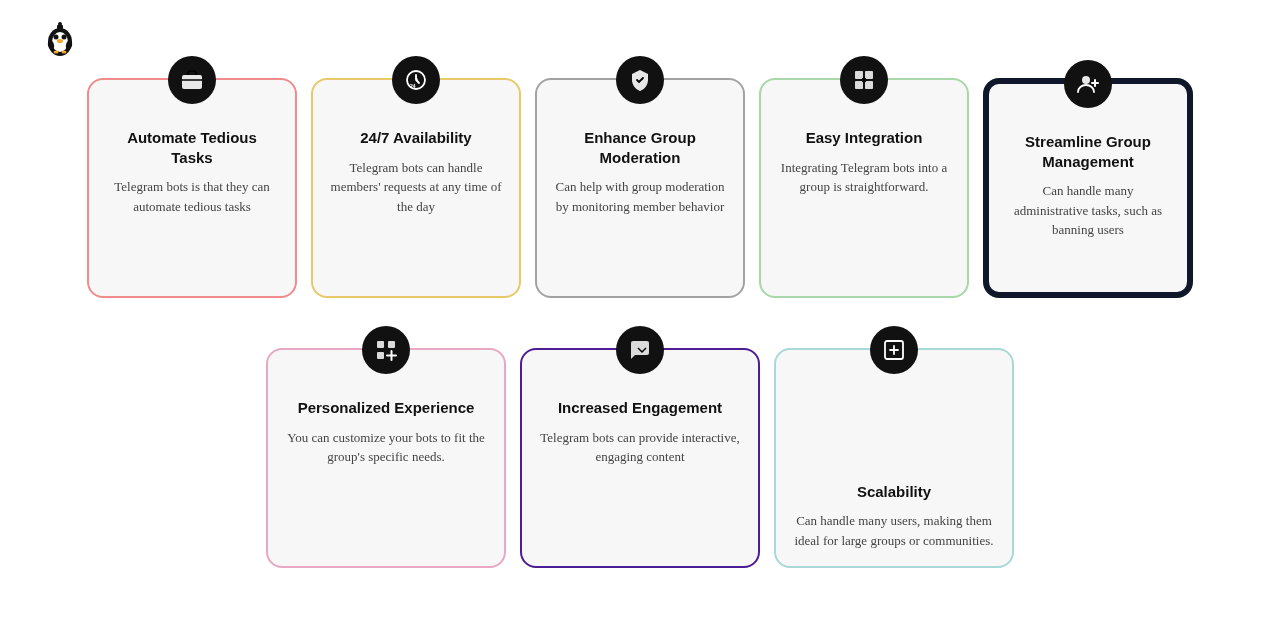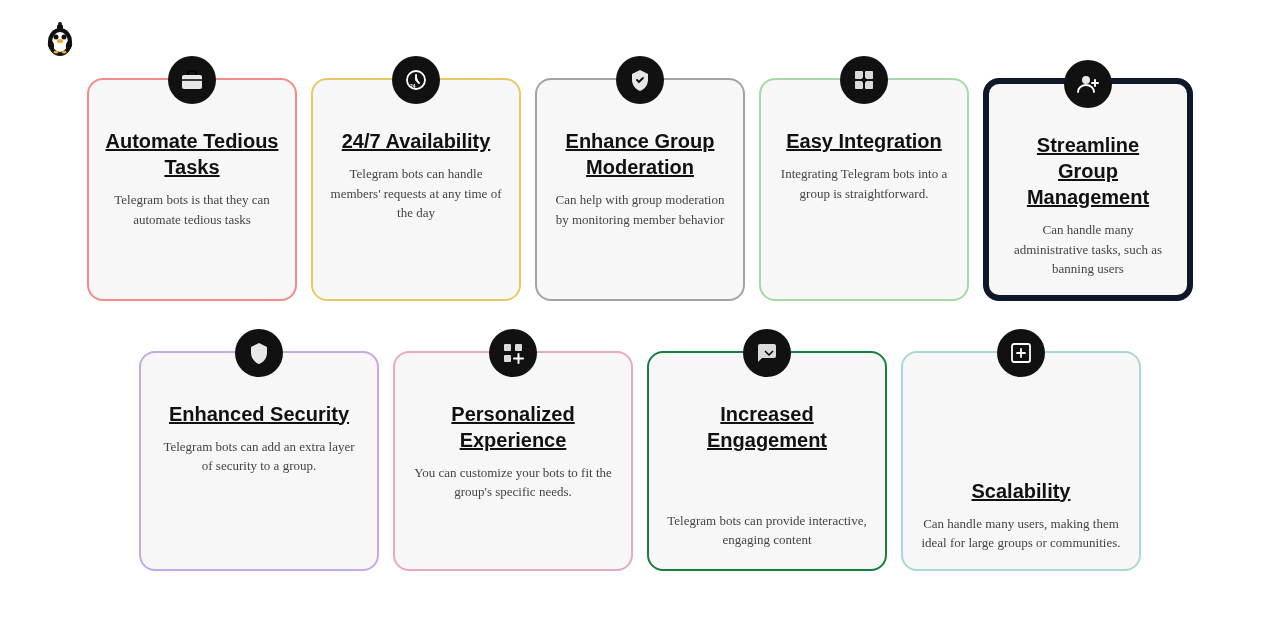--- a/index.html
+++ b/index.html
@@ -81,43 +81,42 @@
       align-items: center;
       justify-content: center;
       z-index: 2;
     }
     .card-icon-wrapper svg {
       width: 24px;
       height: 24px;
       fill: #fff;
     }
     .card-title {
-      font-size: 20px;
+      font-size: 15px;
       font-weight: bold;
       color: #111;
       margin-top: 28px;
       margin-bottom: 10px;
       line-height: 1.3;
-      text-decoration: underline;
     }
     .card-desc {
       font-size: 13px;
       color: #444;
       line-height: 1.5;
       font-family: Liberation Serif, serif;
     }
     
     .border-red { border: 2px solid #f28b8b; }
     .border-yellow { border: 2px solid #e8c96a; }
     .border-teal { border: 2px solid #a3a3a3; }
     .border-green { border: 2px solid #a8d8a8; }
     .border-blue { border: 6px solid #0f172a; }
     .border-purple { border: 2px solid #c4a8e8; }
     .border-pink { border: 2px solid #e8a8c4; }
-    .border-orange { border: 2px solid #15803d; gap: 48px; }
+    .border-orange { border: 2px solid #4c1d95; }
     .border-cyan { border: 2px solid #a8d8d8; justify-content: flex-end; }
     .row2 {
       display: flex;
       gap: 14px;
       justify-content: center;
       margin-top: 50px;
     }
     .row2 .card {
       width: 240px;
     }
@@ -204,29 +203,20 @@
             <line x1="19" y1="8" x2="19" y2="14" stroke="white" stroke-width="2" stroke-linecap="round"></line>
             <line x1="16" y1="11" x2="22" y2="11" stroke="white" stroke-width="2" stroke-linecap="round"></line>
           </svg>
         </div>
         <div class="card-title">Streamline Group Management</div>
         <div class="card-desc">Can handle many administrative tasks, such as banning users</div>
       </div>
     </div>
 
   <div class="row2" id="row2-container">
-  <div class="card border-purple">
-        <div class="card-icon-wrapper">
-          <svg viewBox="0 0 24 24" fill="none" xmlns="http://www.w3.org/2000/svg">
-            <path d="M12 2L4 6v6c0 5 3.5 9.5 8 11 4.5-1.5 8-6 8-11V6l-8-4z" fill="white" opacity="0.9"></path>
-          </svg>
-        </div>
-        <div class="card-title">Enhanced Security</div>
-        <div class="card-desc">Telegram bots can add an extra layer of security to a group.</div>
-      </div>
       <div class="card border-pink">
         <div class="card-icon-wrapper">
           <svg viewBox="0 0 24 24" fill="none" xmlns="http://www.w3.org/2000/svg">
             <rect x="3" y="3" width="7" height="7" rx="1" fill="white" opacity="0.85"></rect>
             <rect x="14" y="3" width="7" height="7" rx="1" fill="white" opacity="0.85"></rect>
             <rect x="3" y="14" width="7" height="7" rx="1" fill="white" opacity="0.85"></rect>
             <line x1="17.5" y1="13" x2="17.5" y2="22" stroke="white" stroke-width="2" stroke-linecap="round"></line>
             <line x1="13" y1="17.5" x2="22" y2="17.5" stroke="white" stroke-width="2" stroke-linecap="round"></line>
           </svg>
         </div>

